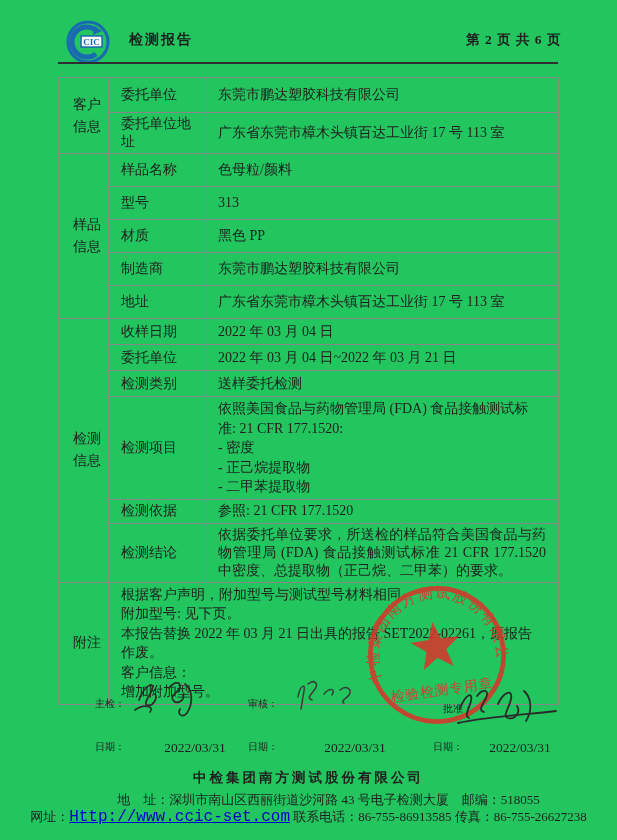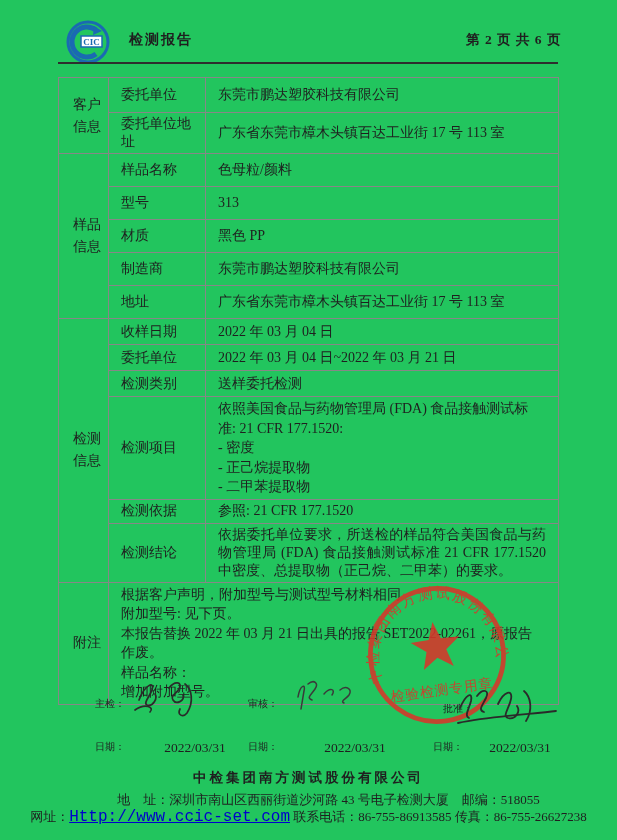--- a/index.html
+++ b/index.html
@@ -137,21 +137,21 @@
         <td>检测结论</td>
         <td class="justify">依据委托单位要求，所送检的样品符合美国食品与药物管理局 (FDA) 食品接触测试标准 21 CFR 177.1520 中密度、总提取物（正己烷、二甲苯）的要求。</td>
       </tr>
 
       <tr class="rnote">
         <td class="sec"><span class="vlabel">附注</span></td>
         <td class="top" colspan="2">
           <div class="note-line">根据客户声明，附加型号与测试型号材料相同</div>
           <div class="note-line">附加型号: 见下页。</div>
           <div class="note-line">本报告替换 2022 年 03 月 21 日出具的报告 SET2022-02261，原报告作废。</div>
-          <div class="note-line">样品名称：</div>
+          <div class="note-line">客户信息：</div>
           <div class="note-line">增加附加型号。</div>
         </td>
       </tr>
     </tbody>
   </table>
 
   <span class="abs sig-label" style="left:80px; top:697px;">主检：</span>
   <svg class="sig-svg" style="left:125px; top:672px;" width="85" height="50" viewBox="0 0 85 50">
     <g fill="none" stroke="#2a2a2a" stroke-width="1.7" stroke-linecap="round">
       <path d="M14 28 C20 12 30 9 27 18 C25 24 18 31 22 33 C28 35 33 26 30 22"></path>

